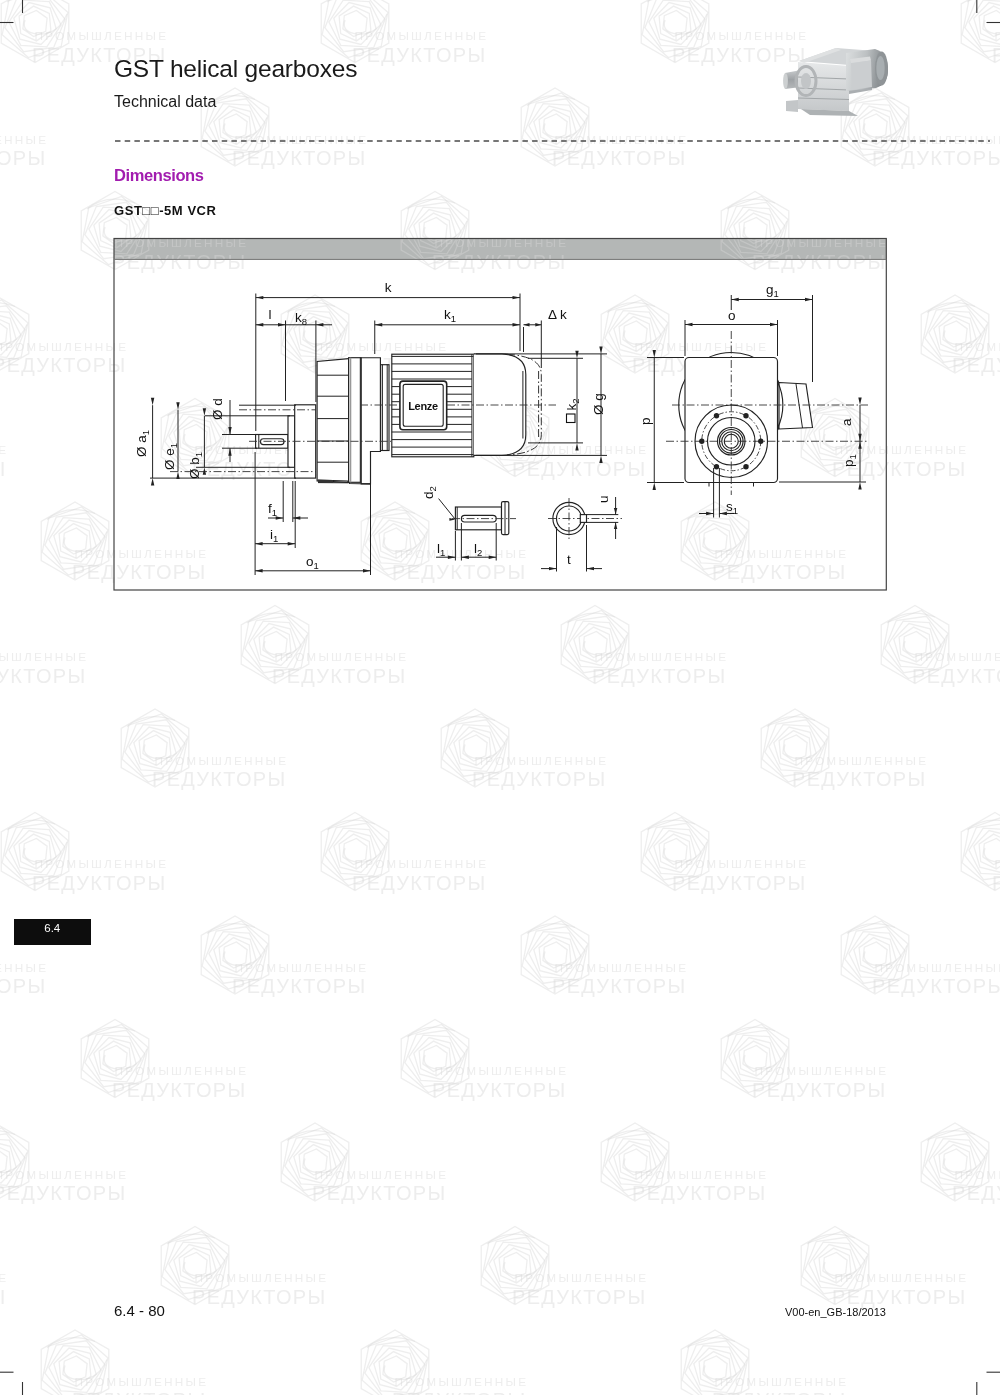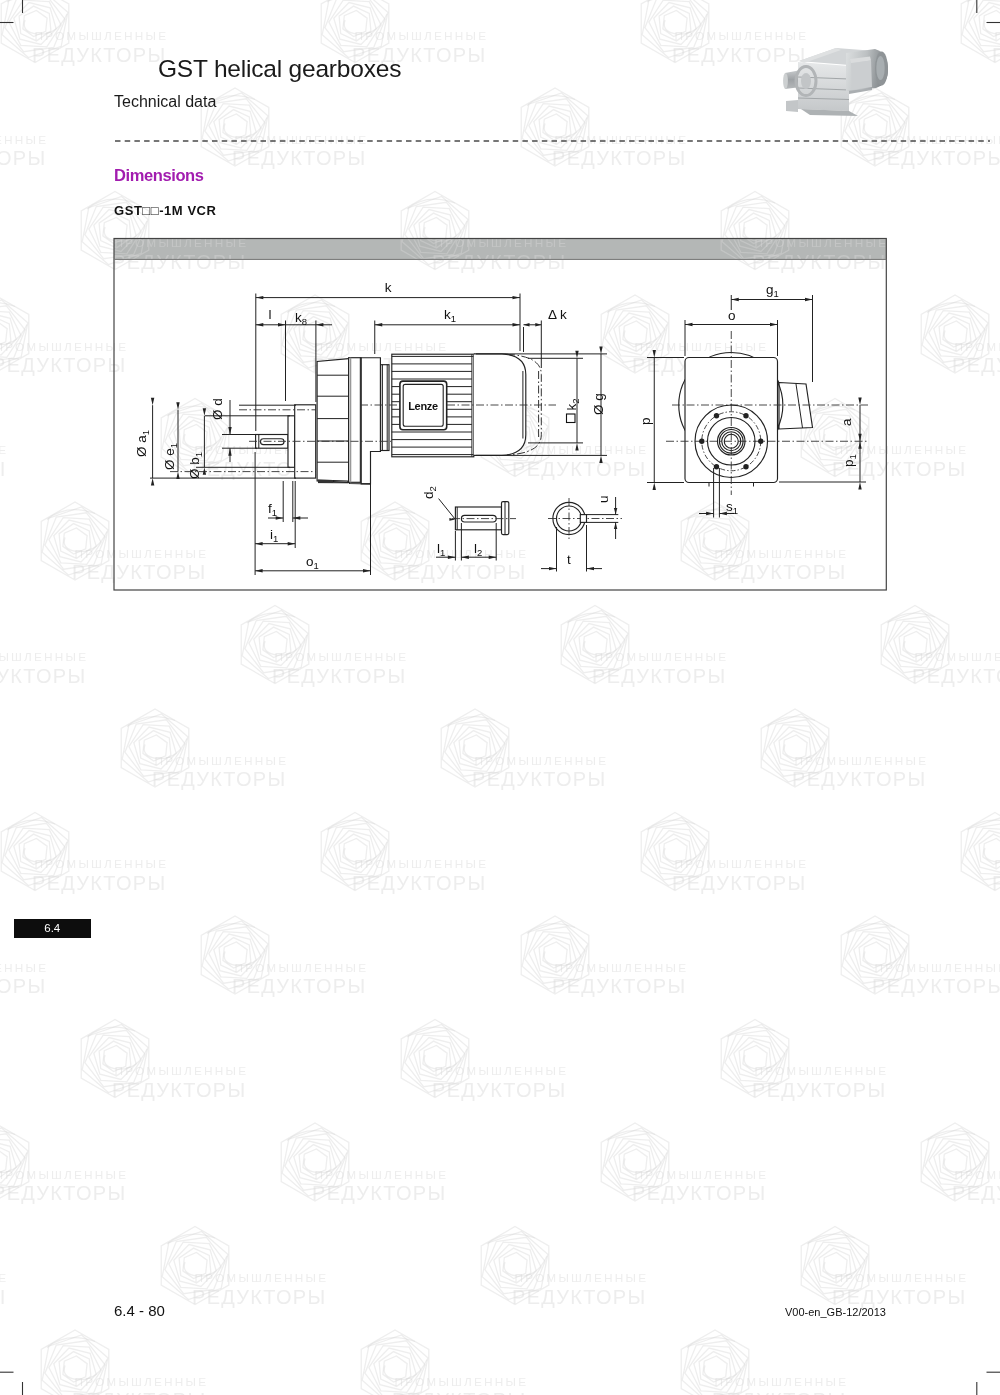--- a/index.html
+++ b/index.html
@@ -543,30 +543,30 @@
         <line x1="556.5" y1="527" x2="556.5" y2="571.5" class="dl"></line>
         <line x1="586.5" y1="525" x2="586.5" y2="571.5" class="dl"></line>
         <line x1="541" y1="568.6" x2="556.5" y2="568.6" class="dl"></line>
         <polygon points="556.5,568.6 549.0,566.9 549.0,570.3000000000001" fill="#222"></polygon>
         <line x1="586.5" y1="568.6" x2="602" y2="568.6" class="dl"></line>
         <polygon points="586.5,568.6 594.0,566.9 594.0,570.3000000000001" fill="#222"></polygon>
         <text x="567" y="564" class="lab">t</text>
       </g>
 </svg>
 
-<div class="abs" style="left:114px;top:55px;font-size:24.5px;color:#1a1a1a;letter-spacing:-0.2px;margin-left:44px;">GST helical gearboxes</div>
+<div class="abs" style="left:114px;top:55px;font-size:24.5px;color:#1a1a1a;letter-spacing:-0.2px;">GST helical gearboxes</div>
 
 <div class="abs" style="left:114px;top:93px;font-size:16px;color:#1a1a1a;text-align:center;">Technical data</div>
 
 <svg class="abs" style="left:0;top:0" width="1000" height="160" viewBox="0 0 1000 160">
       <line x1="115" y1="141" x2="990" y2="141" stroke="#4a4a4a" stroke-width="1.5" stroke-dasharray="5.5 4.2"></line>
     </svg>
 
 <div class="abs" style="left:114px;top:166px;font-size:16.5px;font-weight:bold;color:#a21caf;letter-spacing:-0.4px;">Dimensions</div>
 
-<div class="abs" style="left:114px;top:203px;font-size:13px;font-weight:bold;color:#111;letter-spacing:0.55px;">GST□□-1M VCR</div>
-
-<div class="abs" style="left:13.6px;top:919px;width:77.4px;height:19px;background:#0d0d0d;color:#fff;font-size:11.5px;text-align:center;line-height:18.2px;">6.4</div>
+<div class="abs" style="left:114px;top:203px;font-size:13px;font-weight:bold;color:#111;letter-spacing:0.55px;">GST□□-5M VCR</div>
+
+<div class="abs" style="left:13.6px;top:919px;width:77.4px;height:26px;background:#0d0d0d;color:#fff;font-size:11.5px;text-align:center;line-height:18.2px;">6.4</div>
 
 <div class="abs" style="left:114px;top:1302px;font-size:15px;font-weight:normal;color:#111;">6.4 - 80</div>
 
-<div class="abs" style="left:785px;top:1306px;font-size:11px;color:#111;">V00-en_GB-12/2013</div>
+<div class="abs" style="left:785px;top:1306px;font-size:11px;color:#111;">V00-en_GB-18/2013</div>
 </div>
 
 </body></html>

